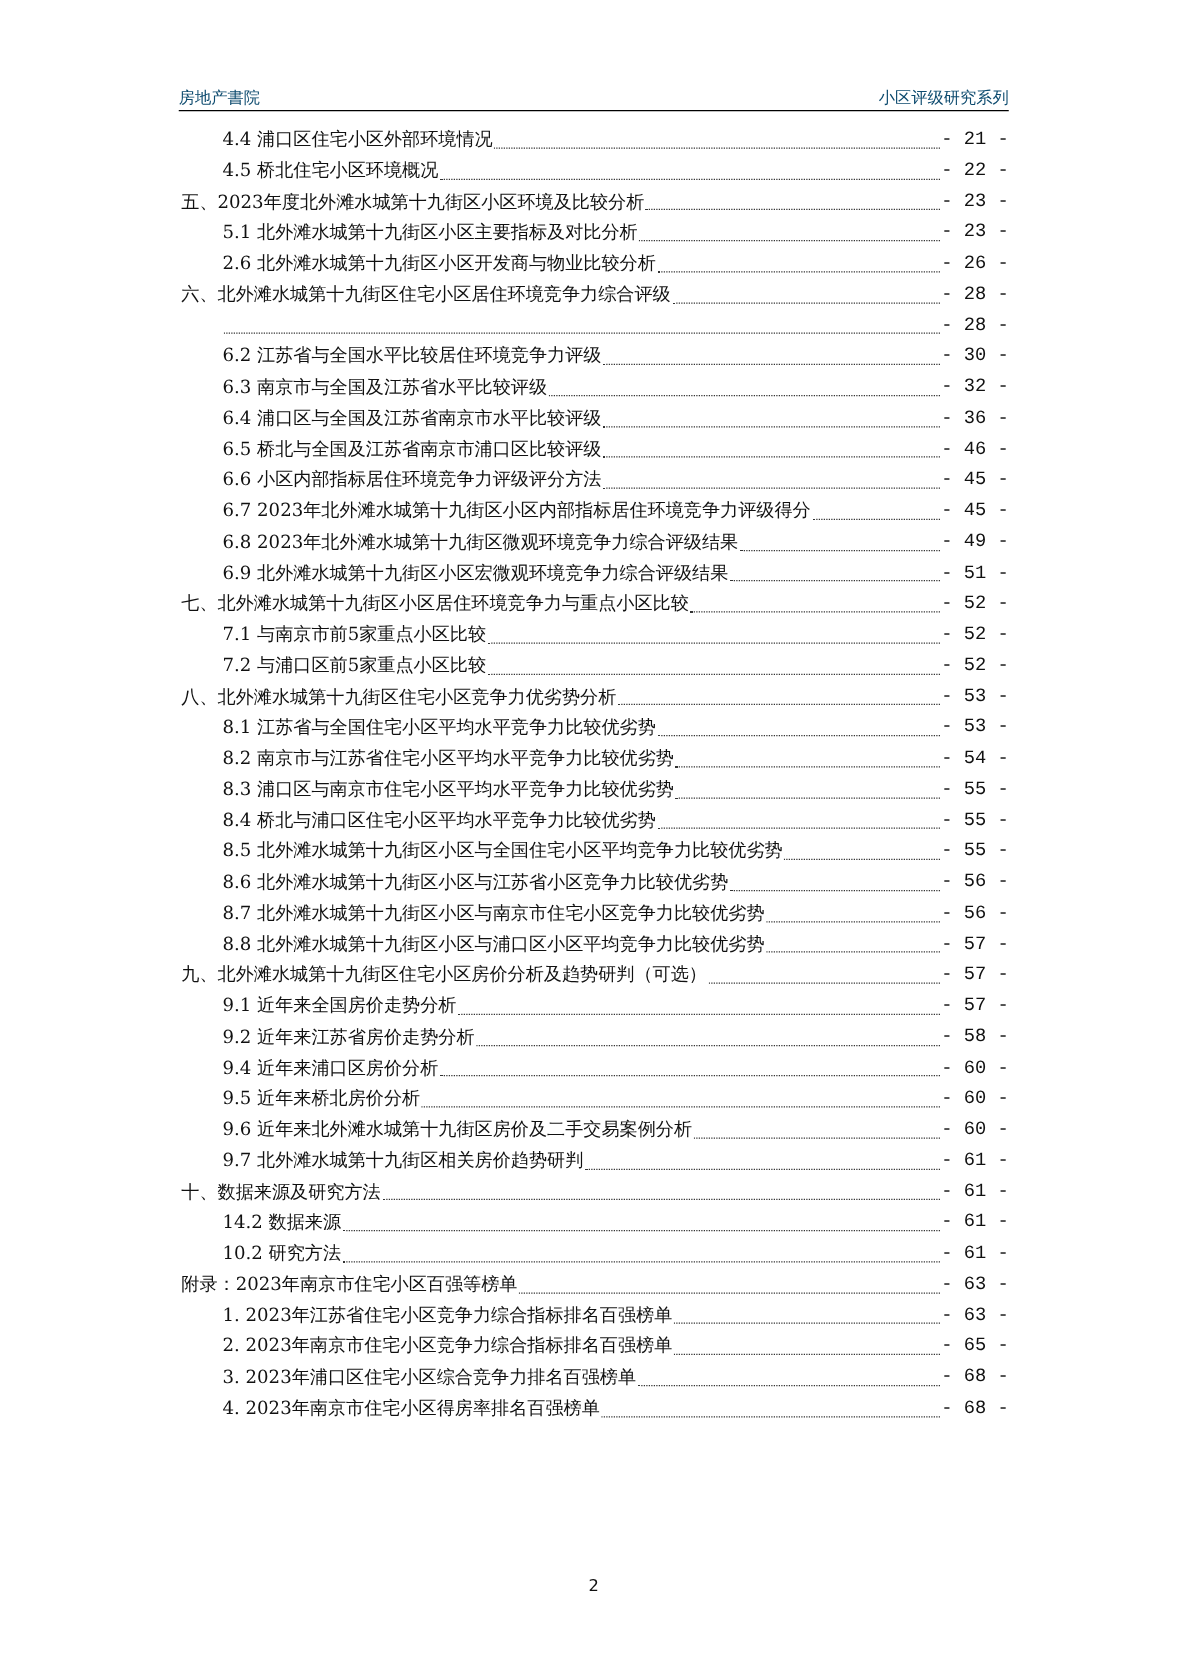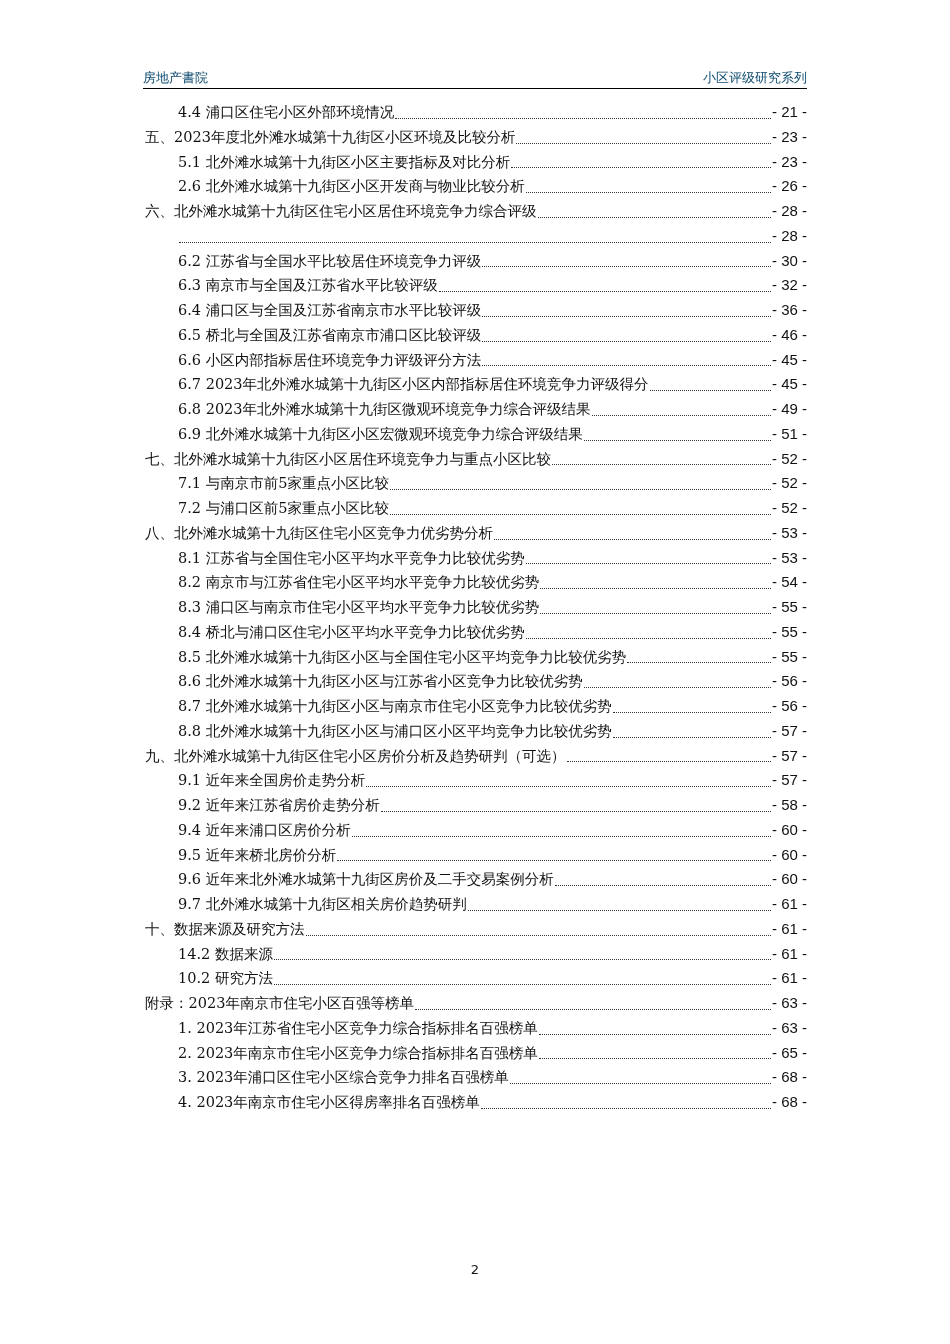--- a/index.html
+++ b/index.html
@@ -66,21 +66,21 @@
     .toc-row .dots::after {
       content: "";
       position: absolute;
       left: 0;
       right: 0;
       bottom: 6px;
       border-bottom: 1.6px dotted #333333;
     }
     .toc-row .page {
       flex: 0 0 auto;
-      font-family: Liberation Sans, sans-serif;
+      font-family: Liberation Mono, monospace;
       font-size: 15px;
     }
     .page-number {
       position: absolute;
       left: 0;
       right: 0;
       top: 1262px;
       text-align: center;
       font-family: "DejaVu Sans", "Liberation Sans", sans-serif;
       font-size: 13px;
@@ -93,20 +93,25 @@
   <span class="left">房地产書院</span>
   <span class="right">小区评级研究系列</span>
 </div>
 
 <div class="toc" id="toc">
     <div class="toc-row level-2">
       <span class="title">4.4 浦口区住宅小区外部环境情况</span>
       <span class="dots"></span>
       <span class="page">- 21 -</span>
     </div>
+    <div class="toc-row level-2">
+      <span class="title">4.5 桥北住宅小区环境概况</span>
+      <span class="dots"></span>
+      <span class="page">- 22 -</span>
+    </div>
     <div class="toc-row level-1">
       <span class="title">五、2023年度北外滩水城第十九街区小区环境及比较分析</span>
       <span class="dots"></span>
       <span class="page">- 23 -</span>
     </div>
     <div class="toc-row level-2">
       <span class="title">5.1 北外滩水城第十九街区小区主要指标及对比分析</span>
       <span class="dots"></span>
       <span class="page">- 23 -</span>
     </div>

